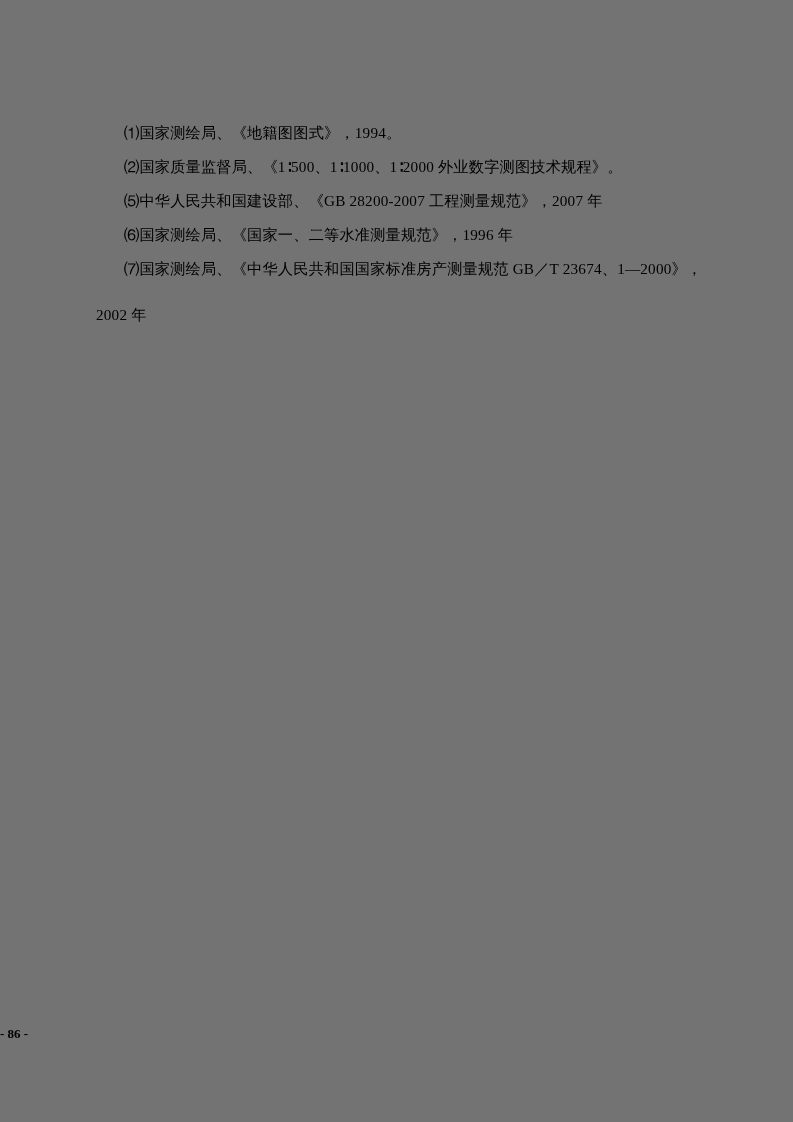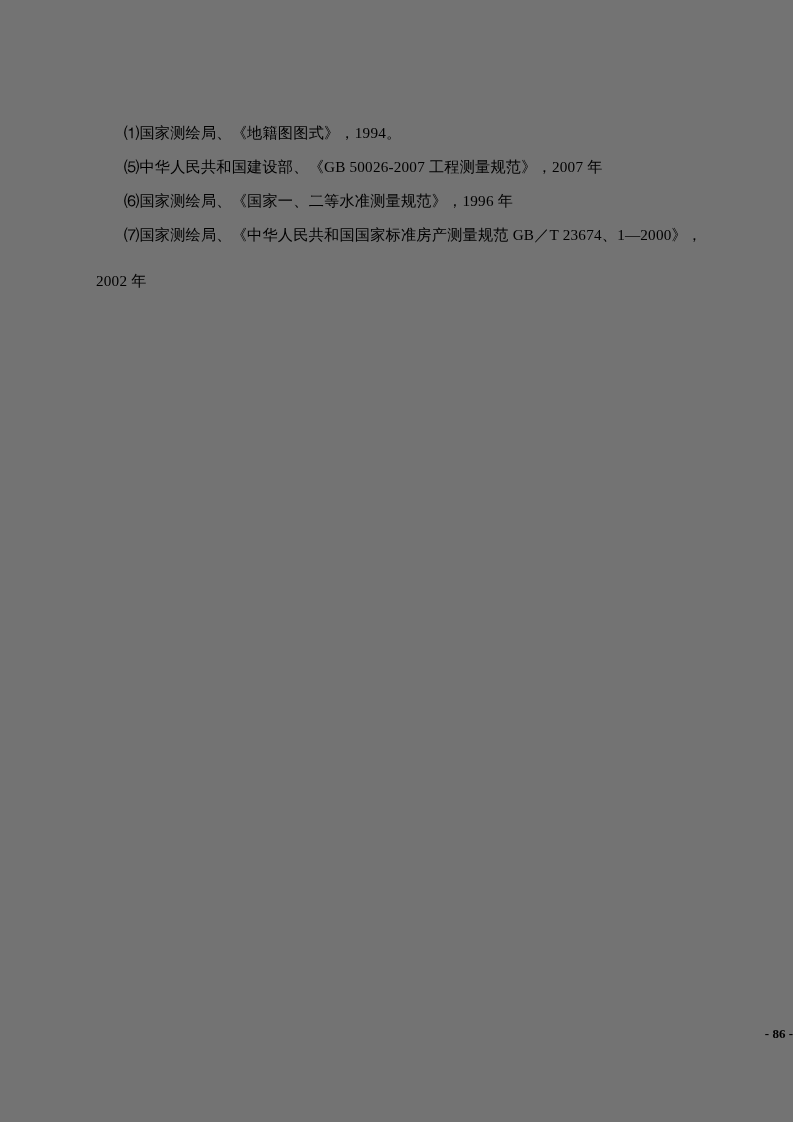--- a/index.html
+++ b/index.html
@@ -38,34 +38,35 @@
   }
   .ref-line.cont {
     text-indent: 0;
     margin-top: 12px;
   }
   .footer {
     position: absolute;
     left: 0;
     top: 1026px;
     width: 793px;
-    text-align: right;
+    text-align: left;
     font-size: 13px;
     font-weight: bold;
     font-family: "Liberation Serif", "DejaVu Serif", serif;
   }
 </style>
 </head>
 <body>
 
 <div class="page">
 
   <div class="content">
     <div class="ref-line">⑴国家测绘局、《地籍图图式》，1994。</div>
-    <div class="ref-line">⑸中华人民共和国建设部、《GB  50026-2007 工程测量规范》，2007 年</div>
+    <div class="ref-line">⑵国家质量监督局、《1∶500、1∶1000、1∶2000 外业数字测图技术规程》。</div>
+    <div class="ref-line">⑸中华人民共和国建设部、《GB  28200-2007 工程测量规范》，2007 年</div>
     <div class="ref-line">⑹国家测绘局、《国家一、二等水准测量规范》，1996 年</div>
     <div class="ref-line">⑺国家测绘局、《中华人民共和国国家标准房产测量规范 GB／T 23674、1—2000》，</div>
     <div class="ref-line cont">2002 年</div>
   </div>
 
   <div class="footer">- 86 -</div>
 
 </div>
 
 </body></html>

